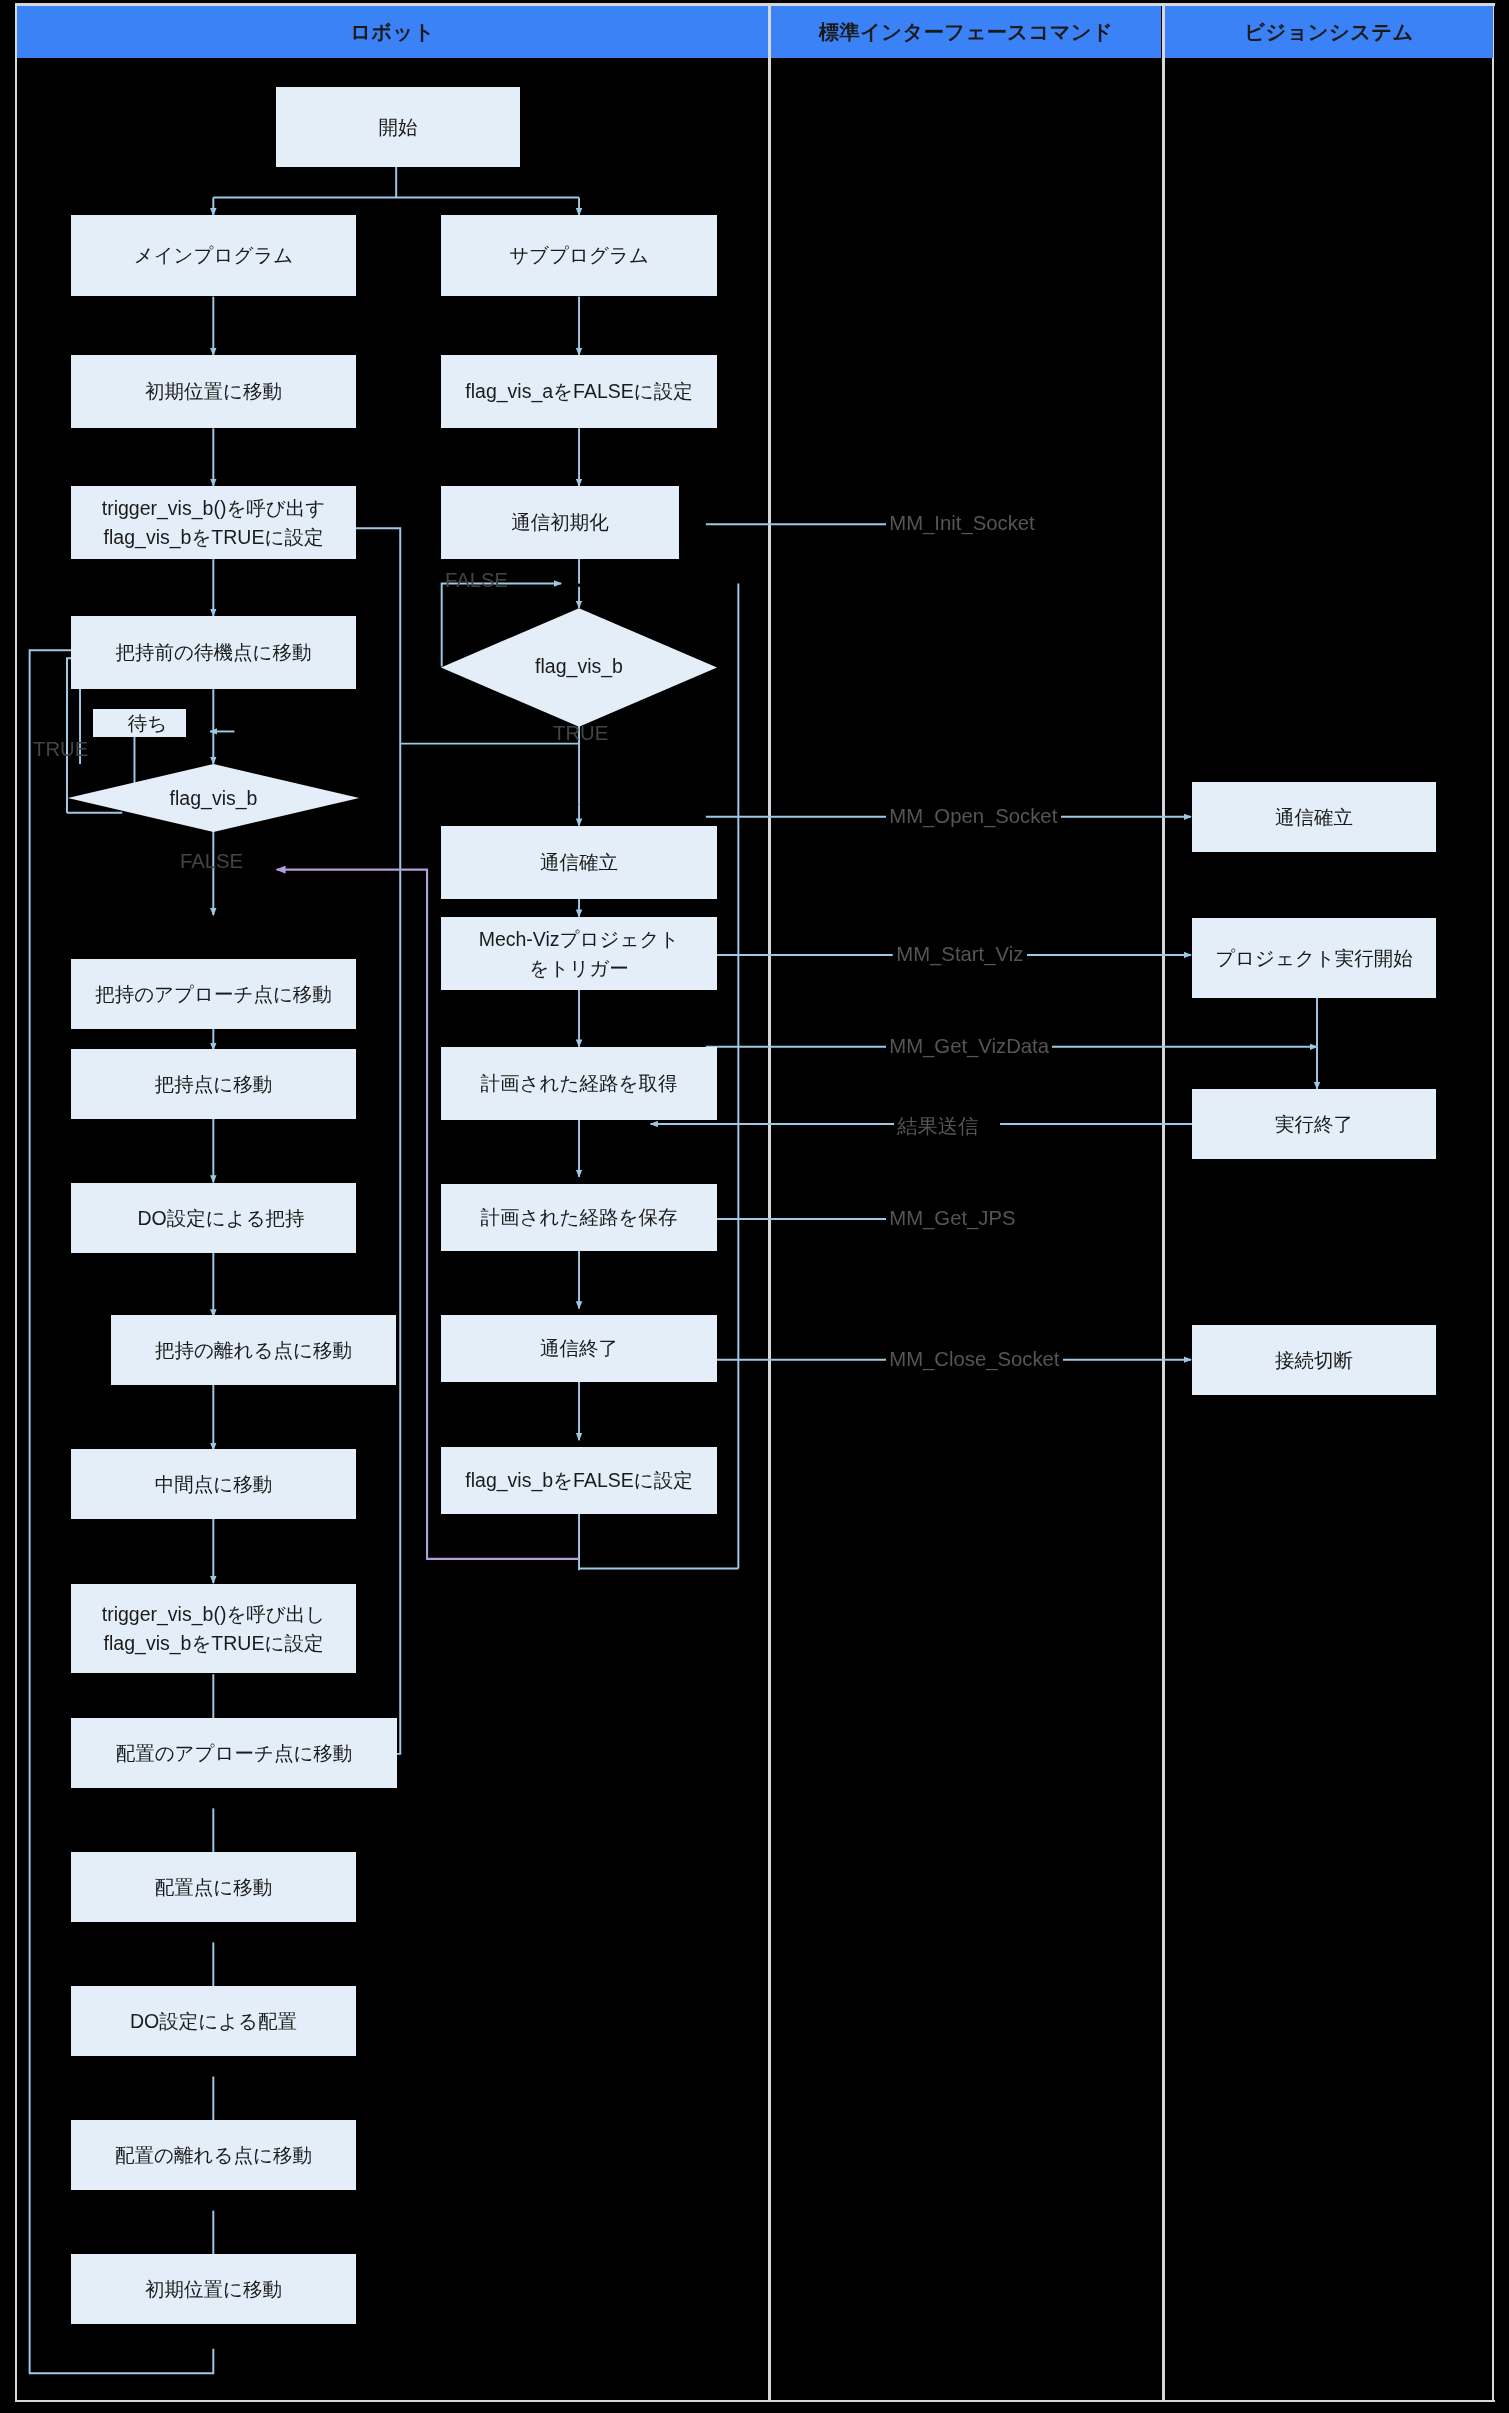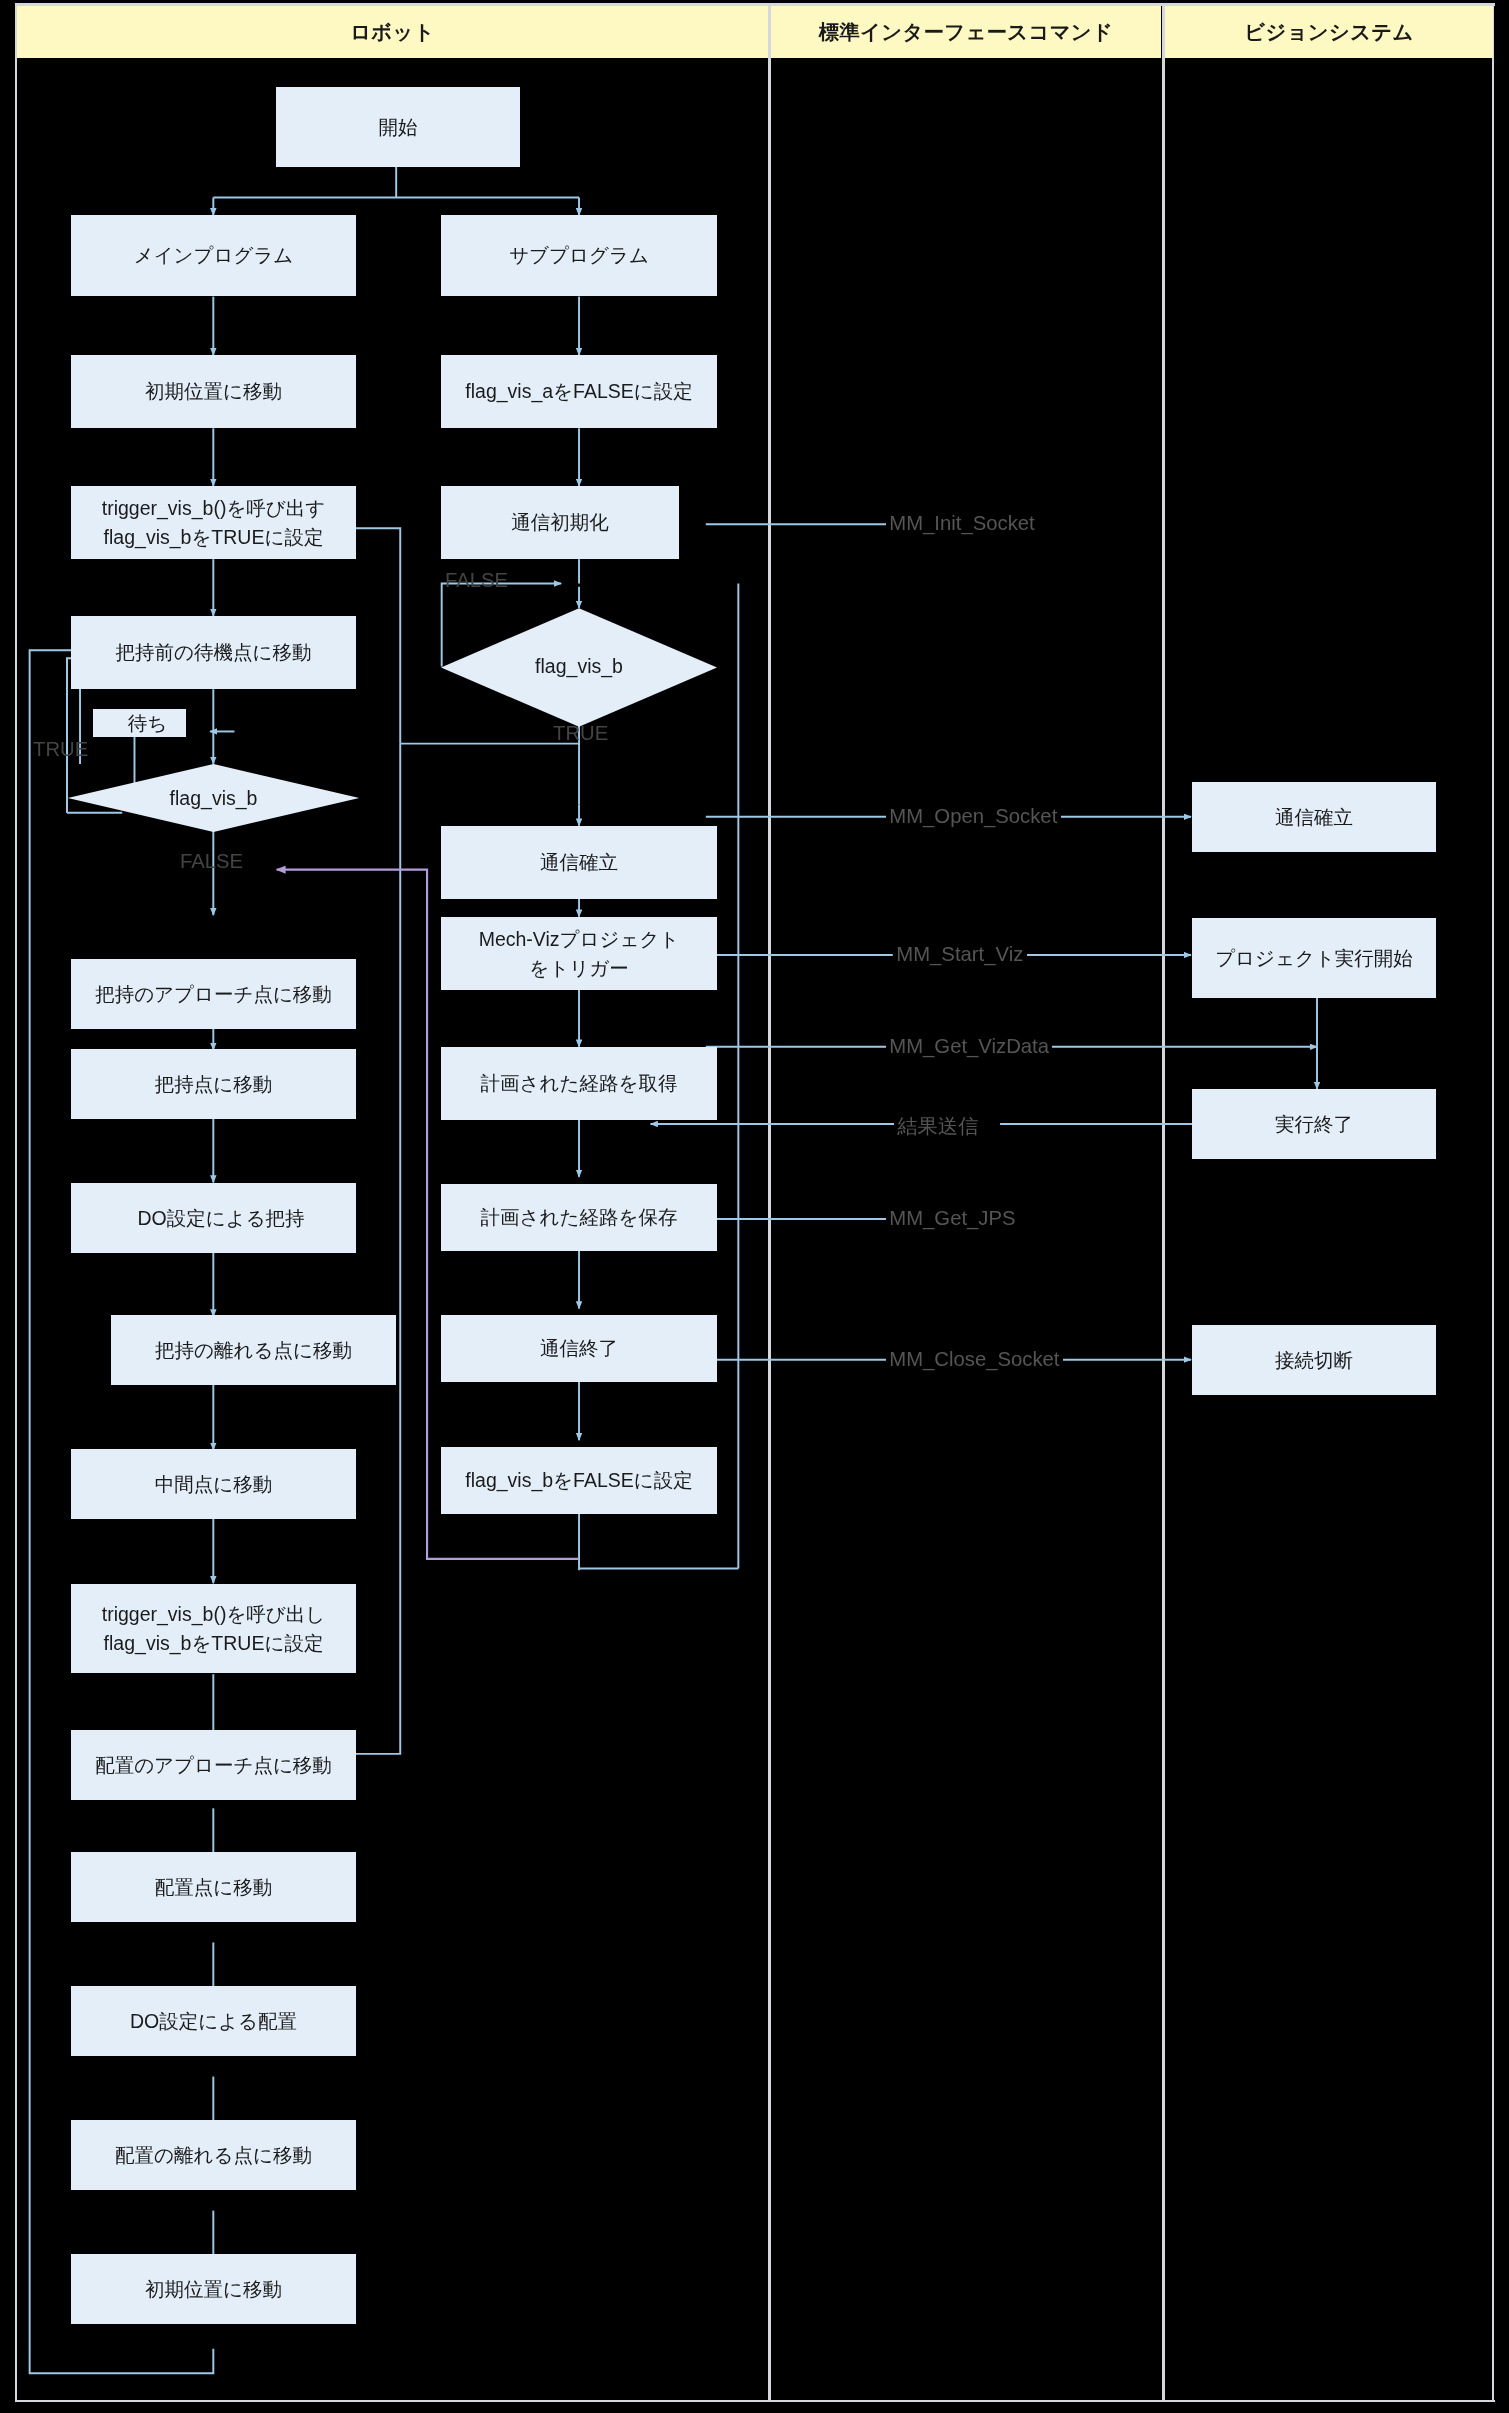--- a/index.html
+++ b/index.html
@@ -1,18 +1,18 @@
 <!DOCTYPE html>
 <html style="font-size:13px"><head>
 <meta charset="utf-8">
 <style>
   html,body{margin:0;padding:0;background:#000;}
   body{font-family:"Liberation Sans","DejaVu Sans",sans-serif;}
   #root{position:relative;width:1510px;height:2413px;background:#000;overflow:hidden;}
-  .lane-header{position:absolute;background:#fef9c3;display:flex;align-items:center;justify-content:center;
+  .lane-header{position:absolute;background:#3b82f6;display:flex;align-items:center;justify-content:center;
                color:#1a1a1a;font-size:20.3px;font-weight:600;letter-spacing:0.4px;}
   .lane-div{position:absolute;background:#d4d8dd;}
   .frame{position:absolute;background:#d4d8dd;}
   svg.wires{position:absolute;left:0;top:0;width:1510px;height:2413px;pointer-events:none;}
   .node{position:absolute;background:#e3eef9;display:flex;align-items:center;justify-content:center;
         text-align:center;color:#1b1b1b;font-size:19.5px;line-height:1.45;padding:0 4.9px;box-sizing:border-box;}
   .node.two-line{flex-direction:column;}
   .diamond-wrap{position:absolute;}
   .diamond-wrap svg{position:absolute;left:0;top:0;}
   .diamond-label{position:absolute;width:100%;text-align:center;color:#1b1b1b;font-size:19.5px;}
@@ -197,21 +197,21 @@
   <div class="node" style="left:71px;top:1315px;width:285px;height:70px;margin-left:40px;">
     <span>把持の離れる点に移動</span>
   </div>
   <div class="node" style="left:71px;top:1449px;width:285px;height:70px;">
     <span>中間点に移動</span>
   </div>
   <div class="node two-line" style="left:71px;top:1584px;width:285px;height:89px;">
     <span>trigger_vis_b()を呼び出し</span>
     <span>flag_vis_bをTRUEに設定</span>
   </div>
-  <div class="node" style="left:71px;top:1718px;width:285px;height:70px;margin-top:12px;">
+  <div class="node" style="left:71px;top:1718px;width:326px;height:70px;">
     <span>配置のアプローチ点に移動</span>
   </div>
   <div class="node" style="left:71px;top:1852px;width:285px;height:70px;">
     <span>配置点に移動</span>
   </div>
   <div class="node" style="left:71px;top:1986px;width:285px;height:70px;">
     <span>DO設定による配置</span>
   </div>
   <div class="node" style="left:71px;top:2120px;width:285px;height:70px;">
     <span>配置の離れる点に移動</span>

